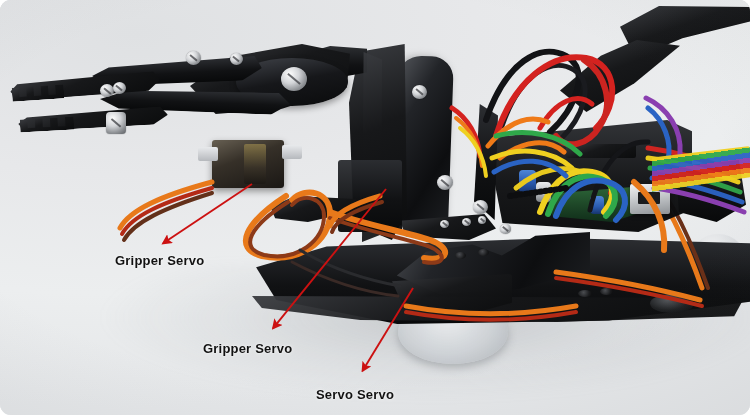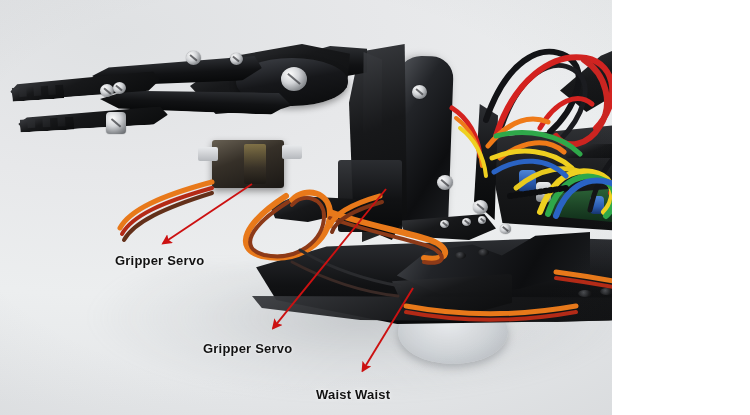--- a/index.html
+++ b/index.html
@@ -2,25 +2,26 @@
 <html><head>
 <meta charset="utf-8">
 <style>
   html, body {
     margin: 0;
     padding: 0;
     background: #ffffff;
   }
   #stage {
     position: relative;
-    width: 612px;
+    width: 750px;
     height: 415px;
     overflow: hidden;
     font-family: "Liberation Sans", sans-serif;
     background: #e9eaec;
+    border-radius: 11px;
   }
 
   
   .backdrop {
     position: absolute;
     inset: 0;
     background:
       radial-gradient(120% 90% at 18% 8%, #dfe1e3 0%, #e7e8ea 38%, #eceeef 70%, #e4e6e8 100%),
       linear-gradient(180deg, #d8dadd 0%, #e4e6e8 28%, #eceeef 58%, #e6e8ea 100%);
   }
@@ -323,16 +324,16 @@
       </defs>
       <line x1="252" y1="184" x2="163.1602514716892" y2="243.22649901887385" stroke="#cc1111" stroke-width="1.9" marker-end="url(#ah)"></line>
       <line x1="386" y1="189" x2="273.1498953056433" y2="328.11693940769834" stroke="#cc1111" stroke-width="1.9" marker-end="url(#ah)"></line>
       <line x1="413" y1="288" x2="362.6012916133008" y2="370.7299552762798" stroke="#cc1111" stroke-width="1.9" marker-end="url(#ah)"></line>
     </svg>
 
     <div class="ann-label" id="lbl-gripper" style="left: 115px; top: 253px; color: rgb(18, 18, 18);">Gripper Servo</div>
 
     <div class="ann-label" id="lbl-shoulder" style="left: 203px; top: 341px; color: rgb(18, 18, 18);">Gripper Servo</div>
 
-    <div class="ann-label" id="lbl-waist" style="left: 316px; top: 387px; color: rgb(18, 18, 18);">Waist Waist</div>
+    <div class="ann-label" id="lbl-waist" style="left: 316px; top: 387px; color: rgb(18, 18, 18);">Servo Servo</div>
   </div>
 
 </div>
 
 </body></html>

